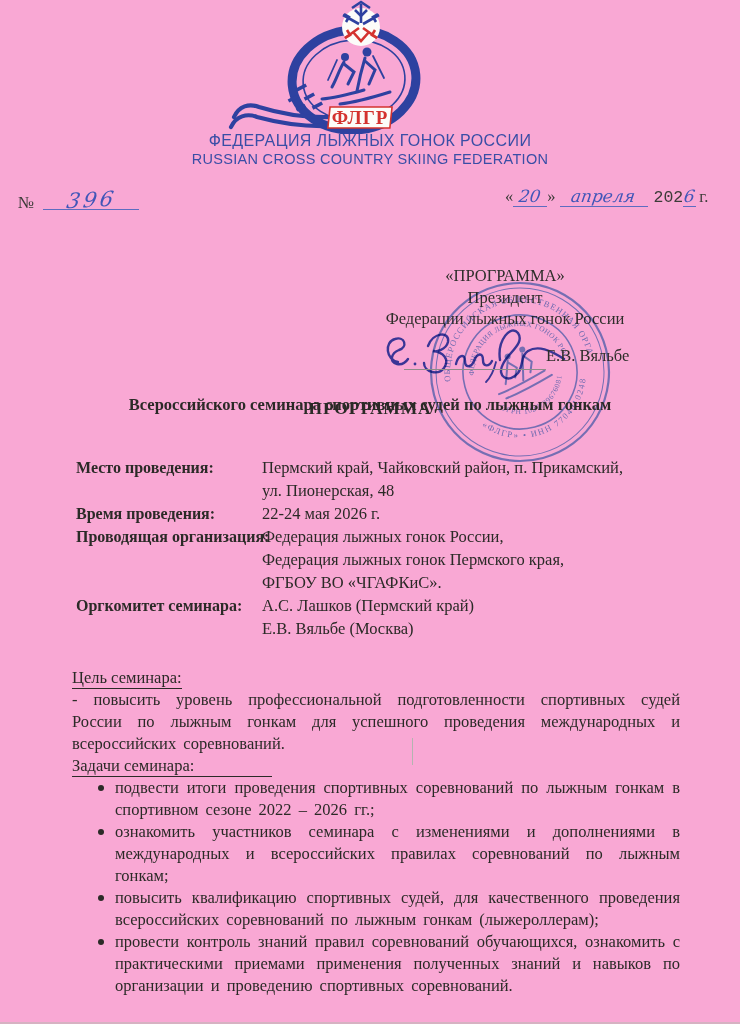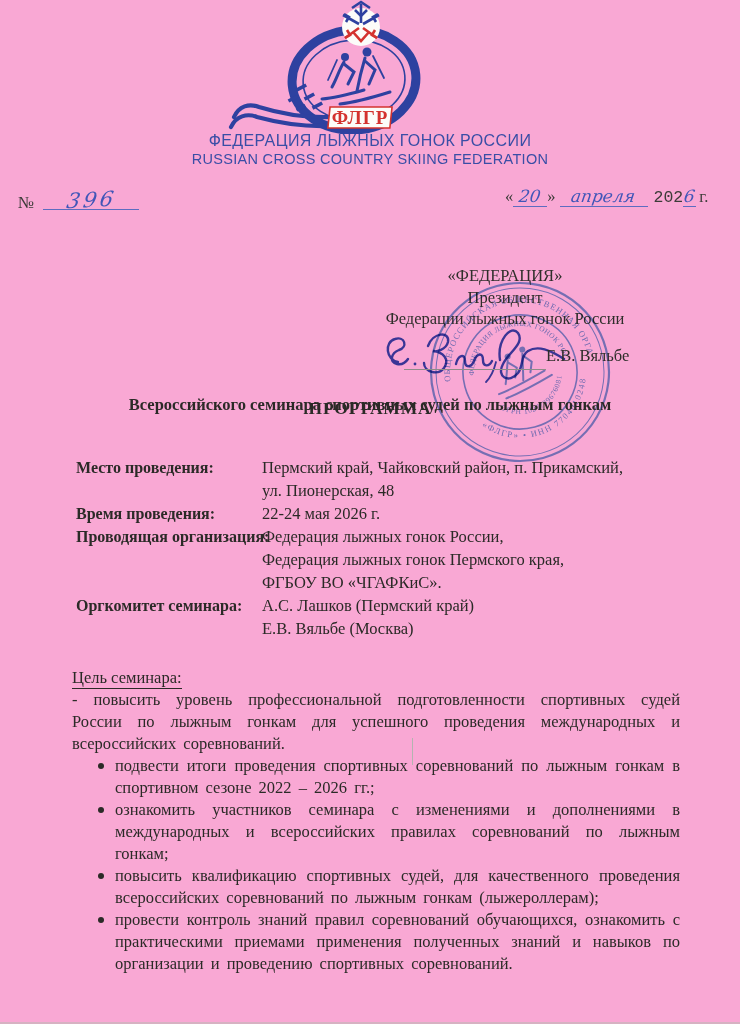--- a/index.html
+++ b/index.html
@@ -133,21 +133,21 @@
   <div class="org-line org-en">RUSSIAN CROSS COUNTRY SKIING FEDERATION</div>
 
   <div class="doc-no">
     <span>№</span><span class="blank blank-num"><span class="hw hw-num">396</span></span>
   </div>
   <div class="date-block">
     <span>«</span><span class="blank blank-day"><span class="hw hw-day">20</span></span><span>»</span><span class="blank blank-month"><span class="hw hw-month">апреля</span></span><span class="year-printed">202</span><span class="blank blank-yr"><span class="hw hw-yr">6</span></span><span class="date-suffix">г.</span>
   </div>
 
   <div class="approve">
-    <div>«ФЕДЕРАЦИЯ»</div>
+    <div>«ПРОГРАММА»</div>
     <div>Президент</div>
     <div>Федерации лыжных гонок России</div>
   </div>
 
   <svg class="stamp" viewBox="0 0 192 192">
     <defs>
       <path id="st-ot" d="M96,96 m-70,0 a70,70 0 1,1 140,0"></path>
       <path id="st-ob" d="M96,96 m-66,0 a66,66 0 1,0 132,0"></path>
       <path id="st-it" d="M96,96 m-46,0 a46,46 0 1,1 92,0"></path>
       <path id="st-ib" d="M96,96 m-42,0 a42,42 0 1,0 84,0"></path>
@@ -227,20 +227,21 @@
       <div class="fvals">
         <div>А.С. Лашков (Пермский край)</div>
         <div>Е.В. Вяльбе (Москва)</div>
       </div>
     </div>
   </div>
 
   <div class="bodytext">
     <div><span class="sec-heading">Цель семинара:</span></div>
     <div class="para">- повысить уровень профессиональной подготовленности спортивных судей России по лыжным гонкам для успешного проведения международных и всероссийских соревнований.</div>
+    <div><span class="sec-heading tasks-heading">Задачи семинара:</span></div>
     <div class="task">
       <span class="dot"></span><span>подвести итоги проведения спортивных соревнований по лыжным гонкам в спортивном сезоне 2022 – 2026 гг.;</span>
     </div>
     <div class="task">
       <span class="dot"></span><span>ознакомить участников семинара с изменениями и дополнениями в международных и всероссийских правилах соревнований по лыжным гонкам;</span>
     </div>
     <div class="task">
       <span class="dot"></span><span>повысить квалификацию спортивных судей, для качественного проведения всероссийских соревнований по лыжным гонкам (лыжероллерам);</span>
     </div>
     <div class="task">

